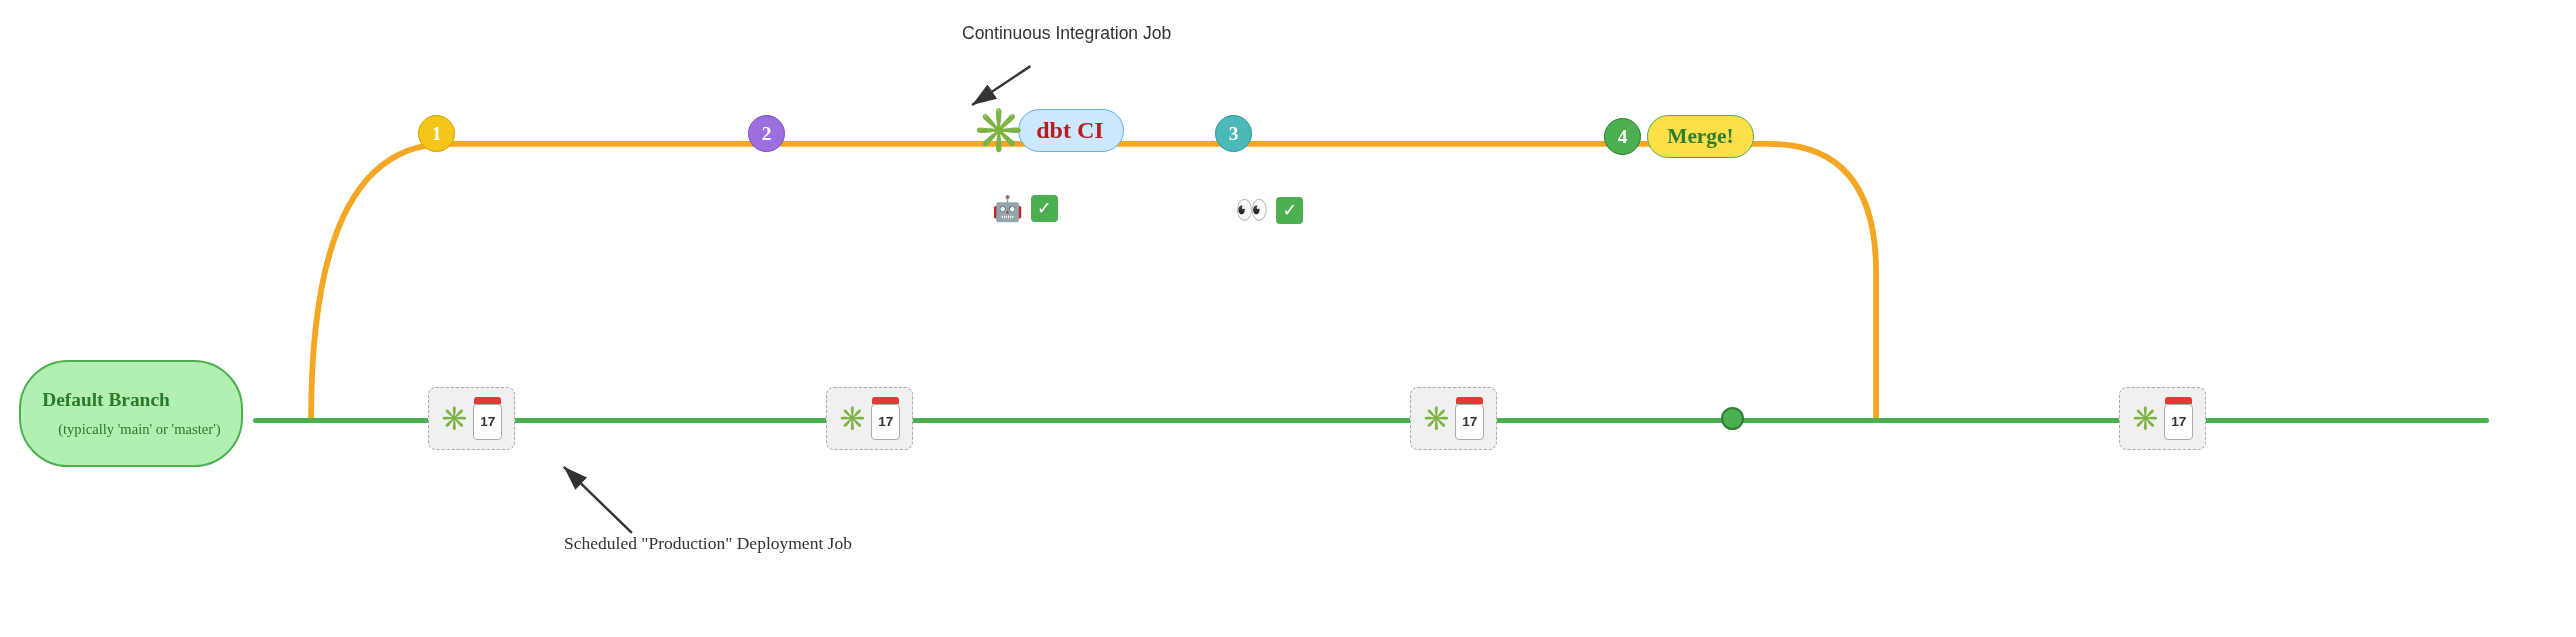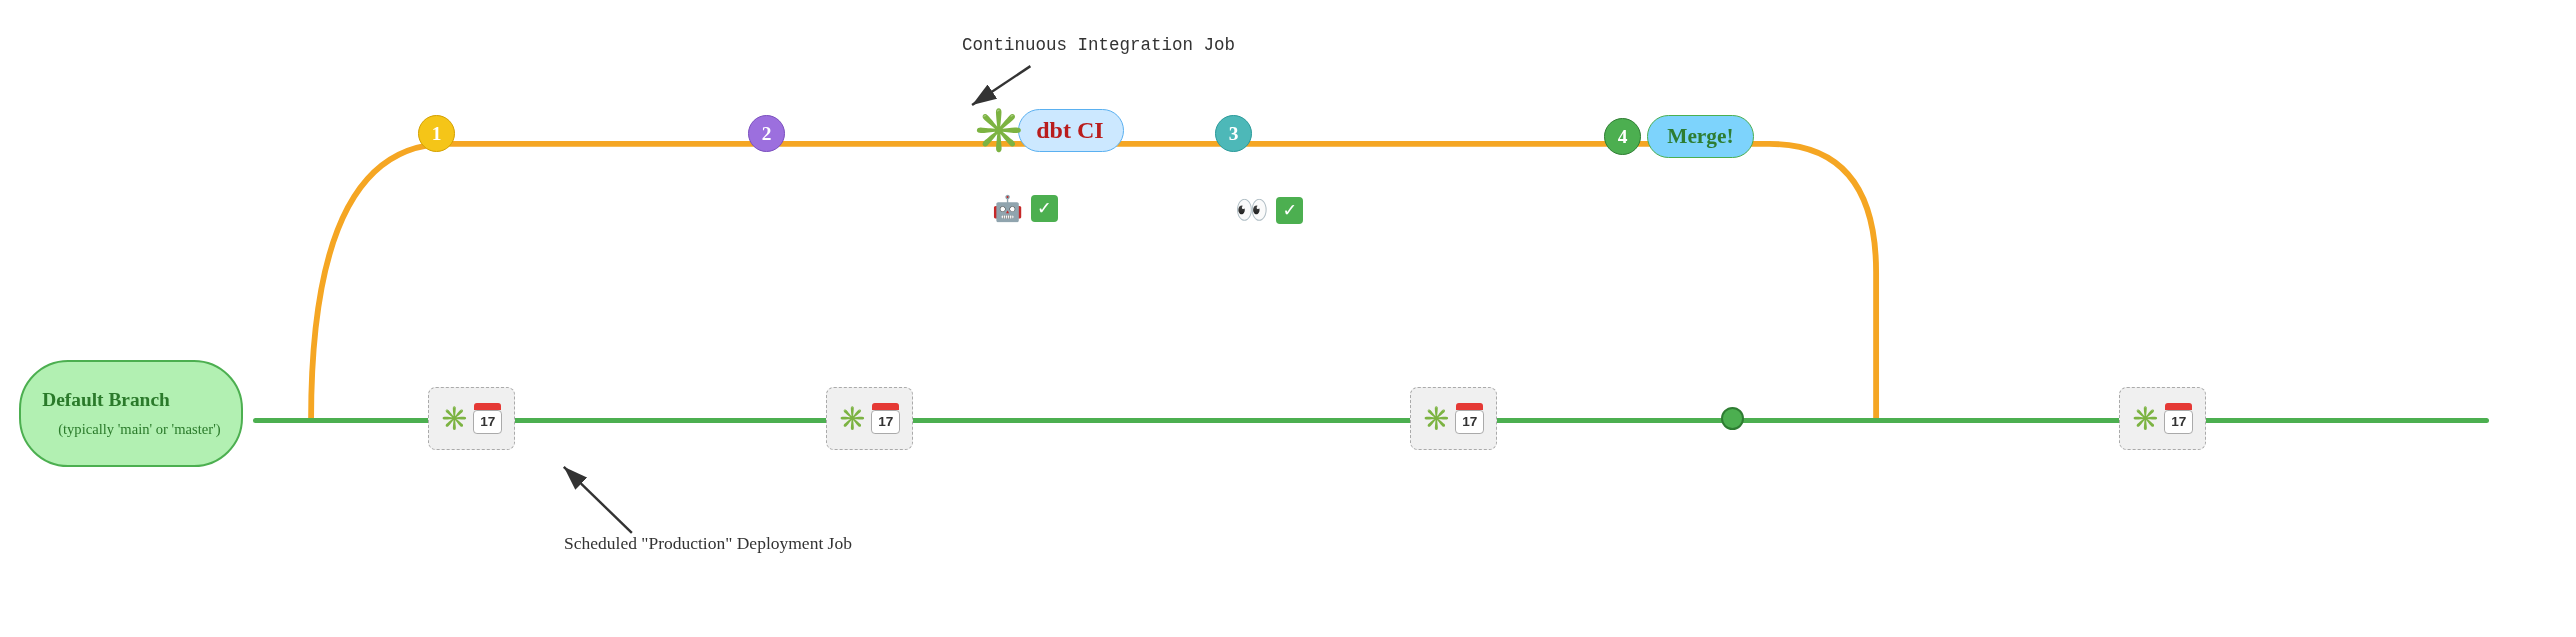--- a/index.html
+++ b/index.html
@@ -123,25 +123,25 @@
     .step-peer .step-number { background: #4db8b8; border-color: #2a9a9a; }
     .step-peer .step-label { background: #d0f0f0; color: #1a7a7a; border-color: #4db8b8; }
 
     
     .step-merge .step-number { background: #4caf50; border-color: #2e7d32; }
     .step-merge .step-label { background: #c8f0c8; color: #2e7d32; border-color: #4caf50; }
 
     
     .ci-label {
       position: absolute;
-      top: 35px;
+      top: 23px;
       left: 962px;
       font-size: 17.5px;
       color: #333;
-      font-family: Liberation Mono, monospace;
+      font-family: Liberation Sans, sans-serif;
     }
 
     
     .scheduled-label {
       position: absolute;
       top: 533px;
       left: 564px;
       font-size: 17.5px;
       color: #333;
       font-family: 'Comic Sans MS', cursive;
@@ -159,21 +159,21 @@
       display: flex;
       align-items: center;
       justify-content: center;
       gap: 3.9px;
     }
     .job-icon .cal-badge {
       background: white;
       border: 1.5px solid #aaa;
       border-radius: 3.9px;
       width: 29px;
-      height: 24px;
+      height: 36px;
       display: flex;
       align-items: center;
       justify-content: center;
       font-size: 13.6px;
       color: #333;
       font-family: Arial, sans-serif;
       font-weight: bold;
     }
 
     
@@ -278,21 +278,21 @@
     <div class="step-number" style="background:#4db8b8; border-color:#2a9a9a;">3</div>
   </div>
 
   <div class="emoji-row" style="left: 1235px;">
     <span style="font-size:27px;">👀</span>
     <div class="check-badge">✓</div>
   </div>
 
   <div class="step-node step-merge" style="top: 115px; left: 1604px;">
     <div class="step-number" style="background:#4caf50; border-color:#2e7d32;">4</div>
-    <div class="step-label" style="background:#7dd3fc; color:#2e7d32; border-color:#4caf50;">Merge!</div>
+    <div class="step-label" style="background:#fde047; color:#2e7d32; border-color:#4caf50;">Merge!</div>
   </div>
 
   <div class="job-icon" style="left: 428px;">
     <div style="font-size:23px;">✳️</div>
     <div style="display:flex; flex-direction:column; align-items:center;">
       <div style="width:27px; height:6.8px; background:#e53935; border-radius:2.9px 2.9px 0 0;"></div>
       <div class="cal-badge">17</div>
     </div>
   </div>
 

